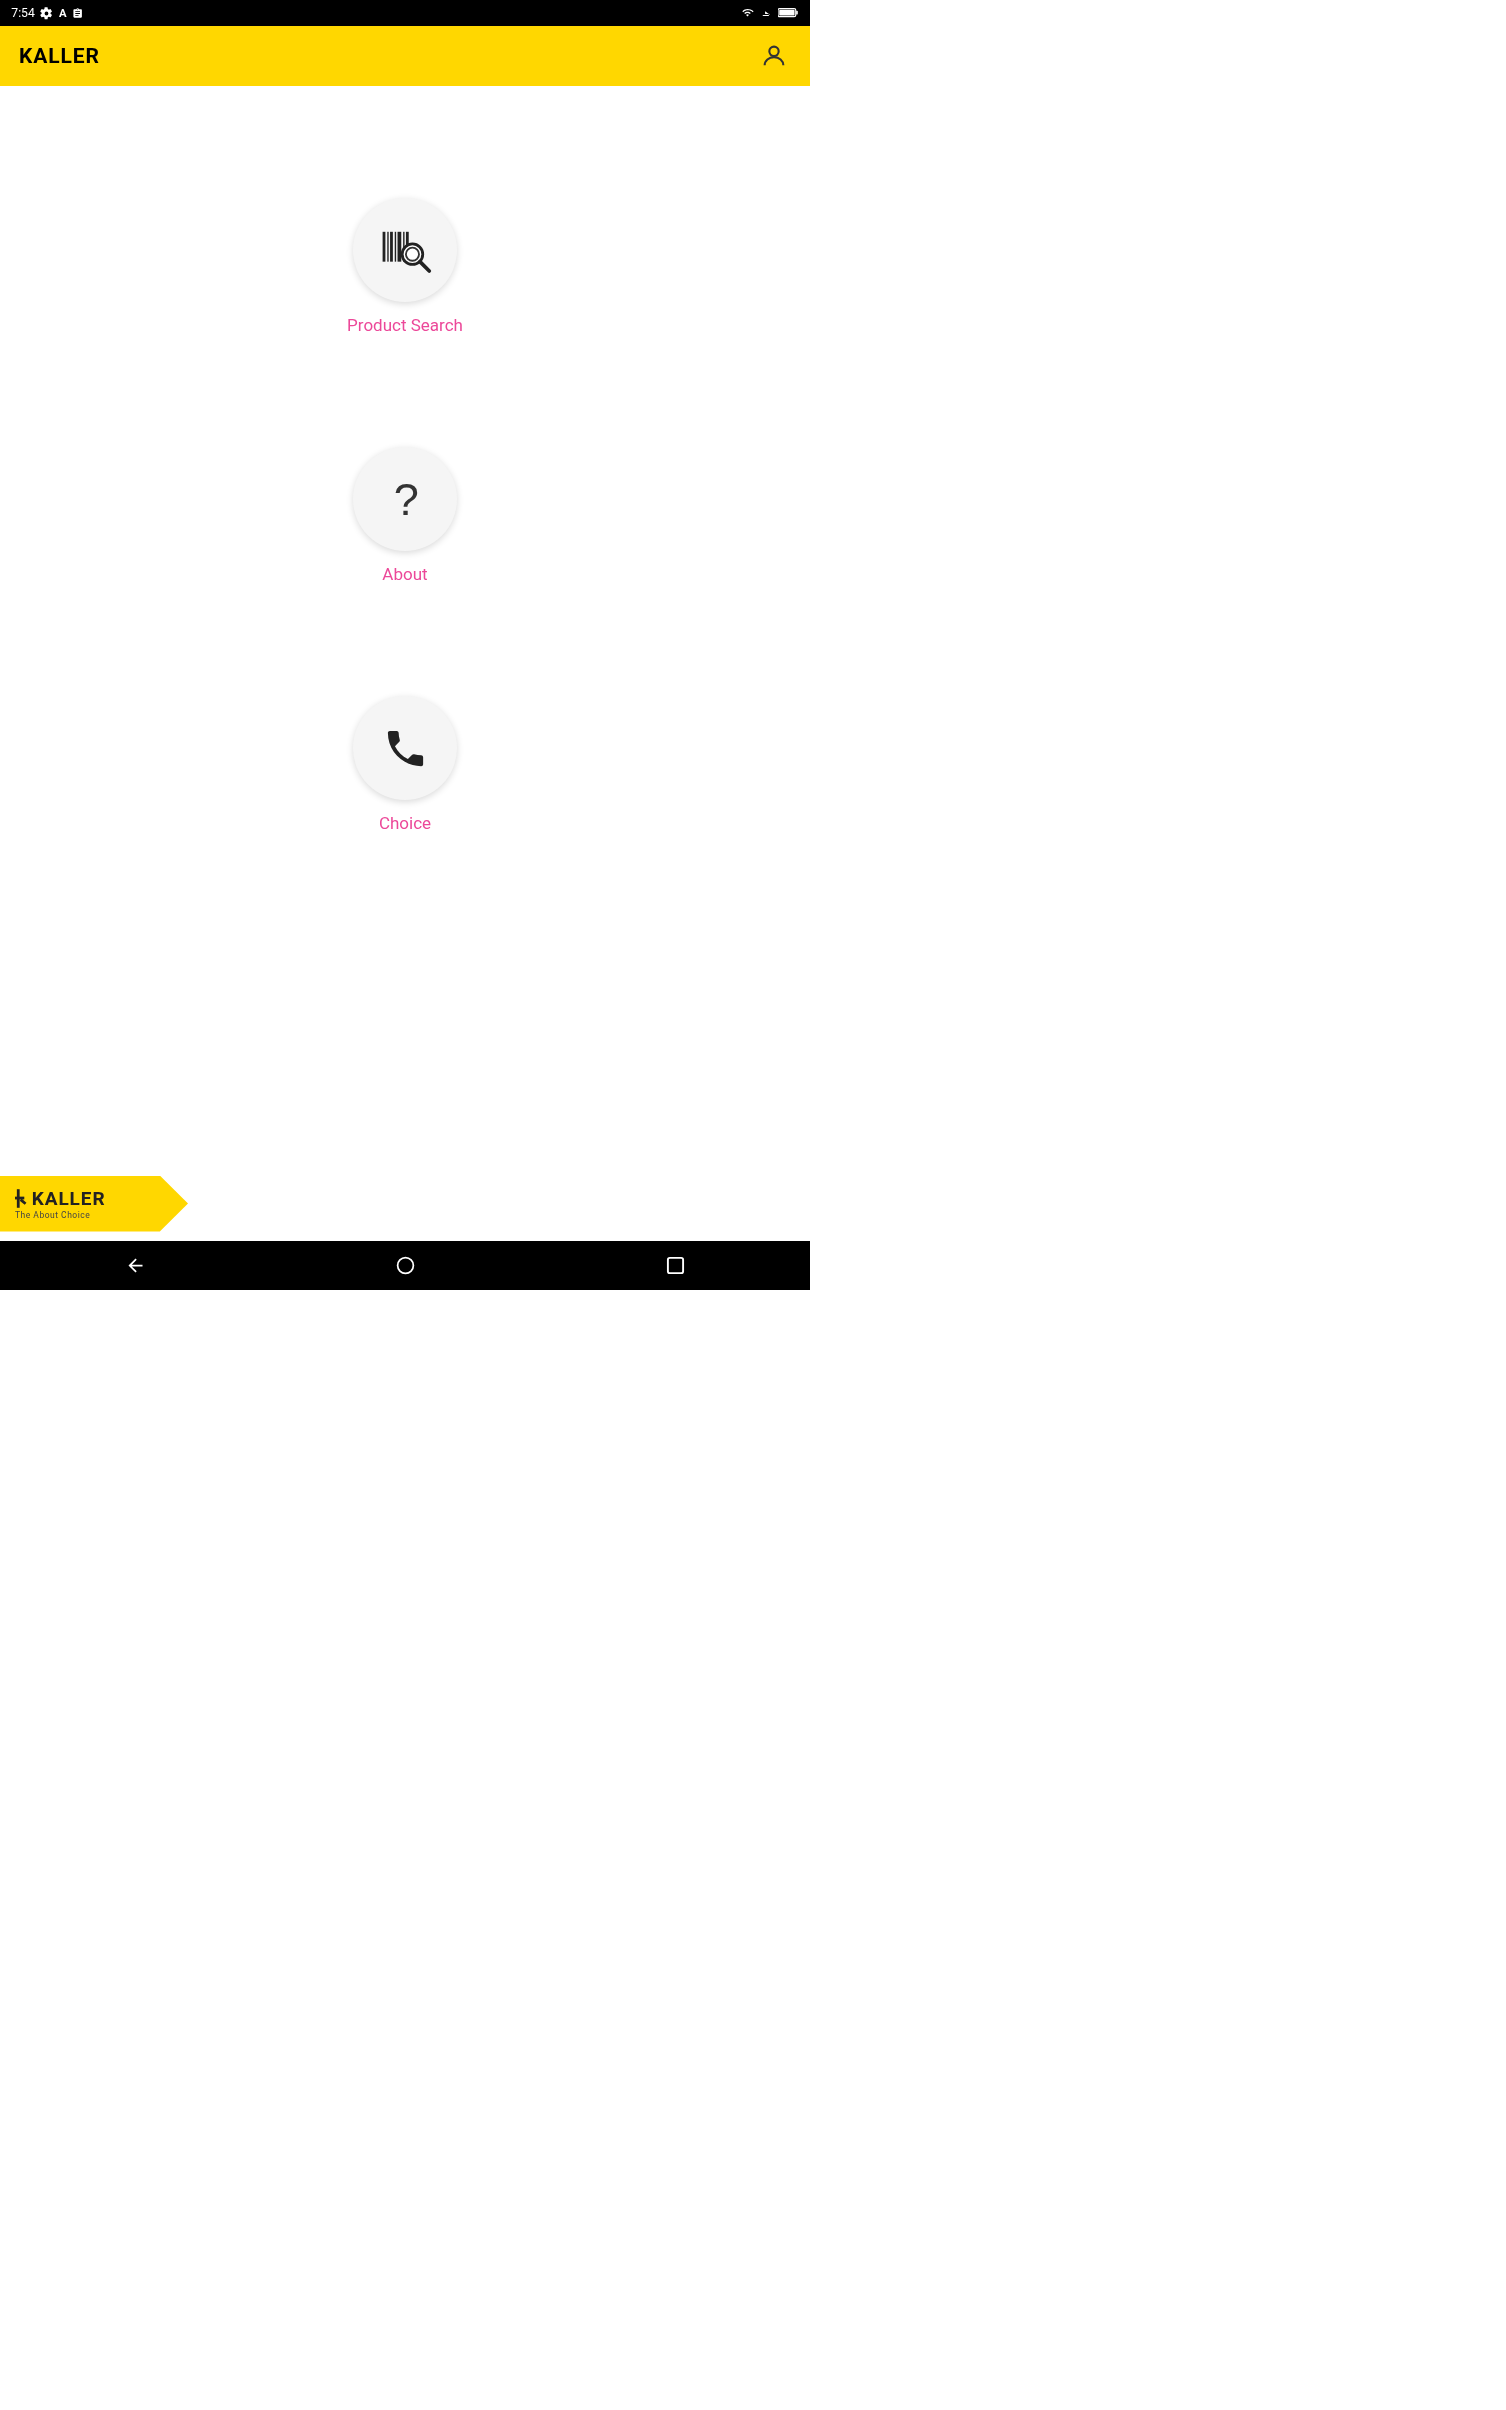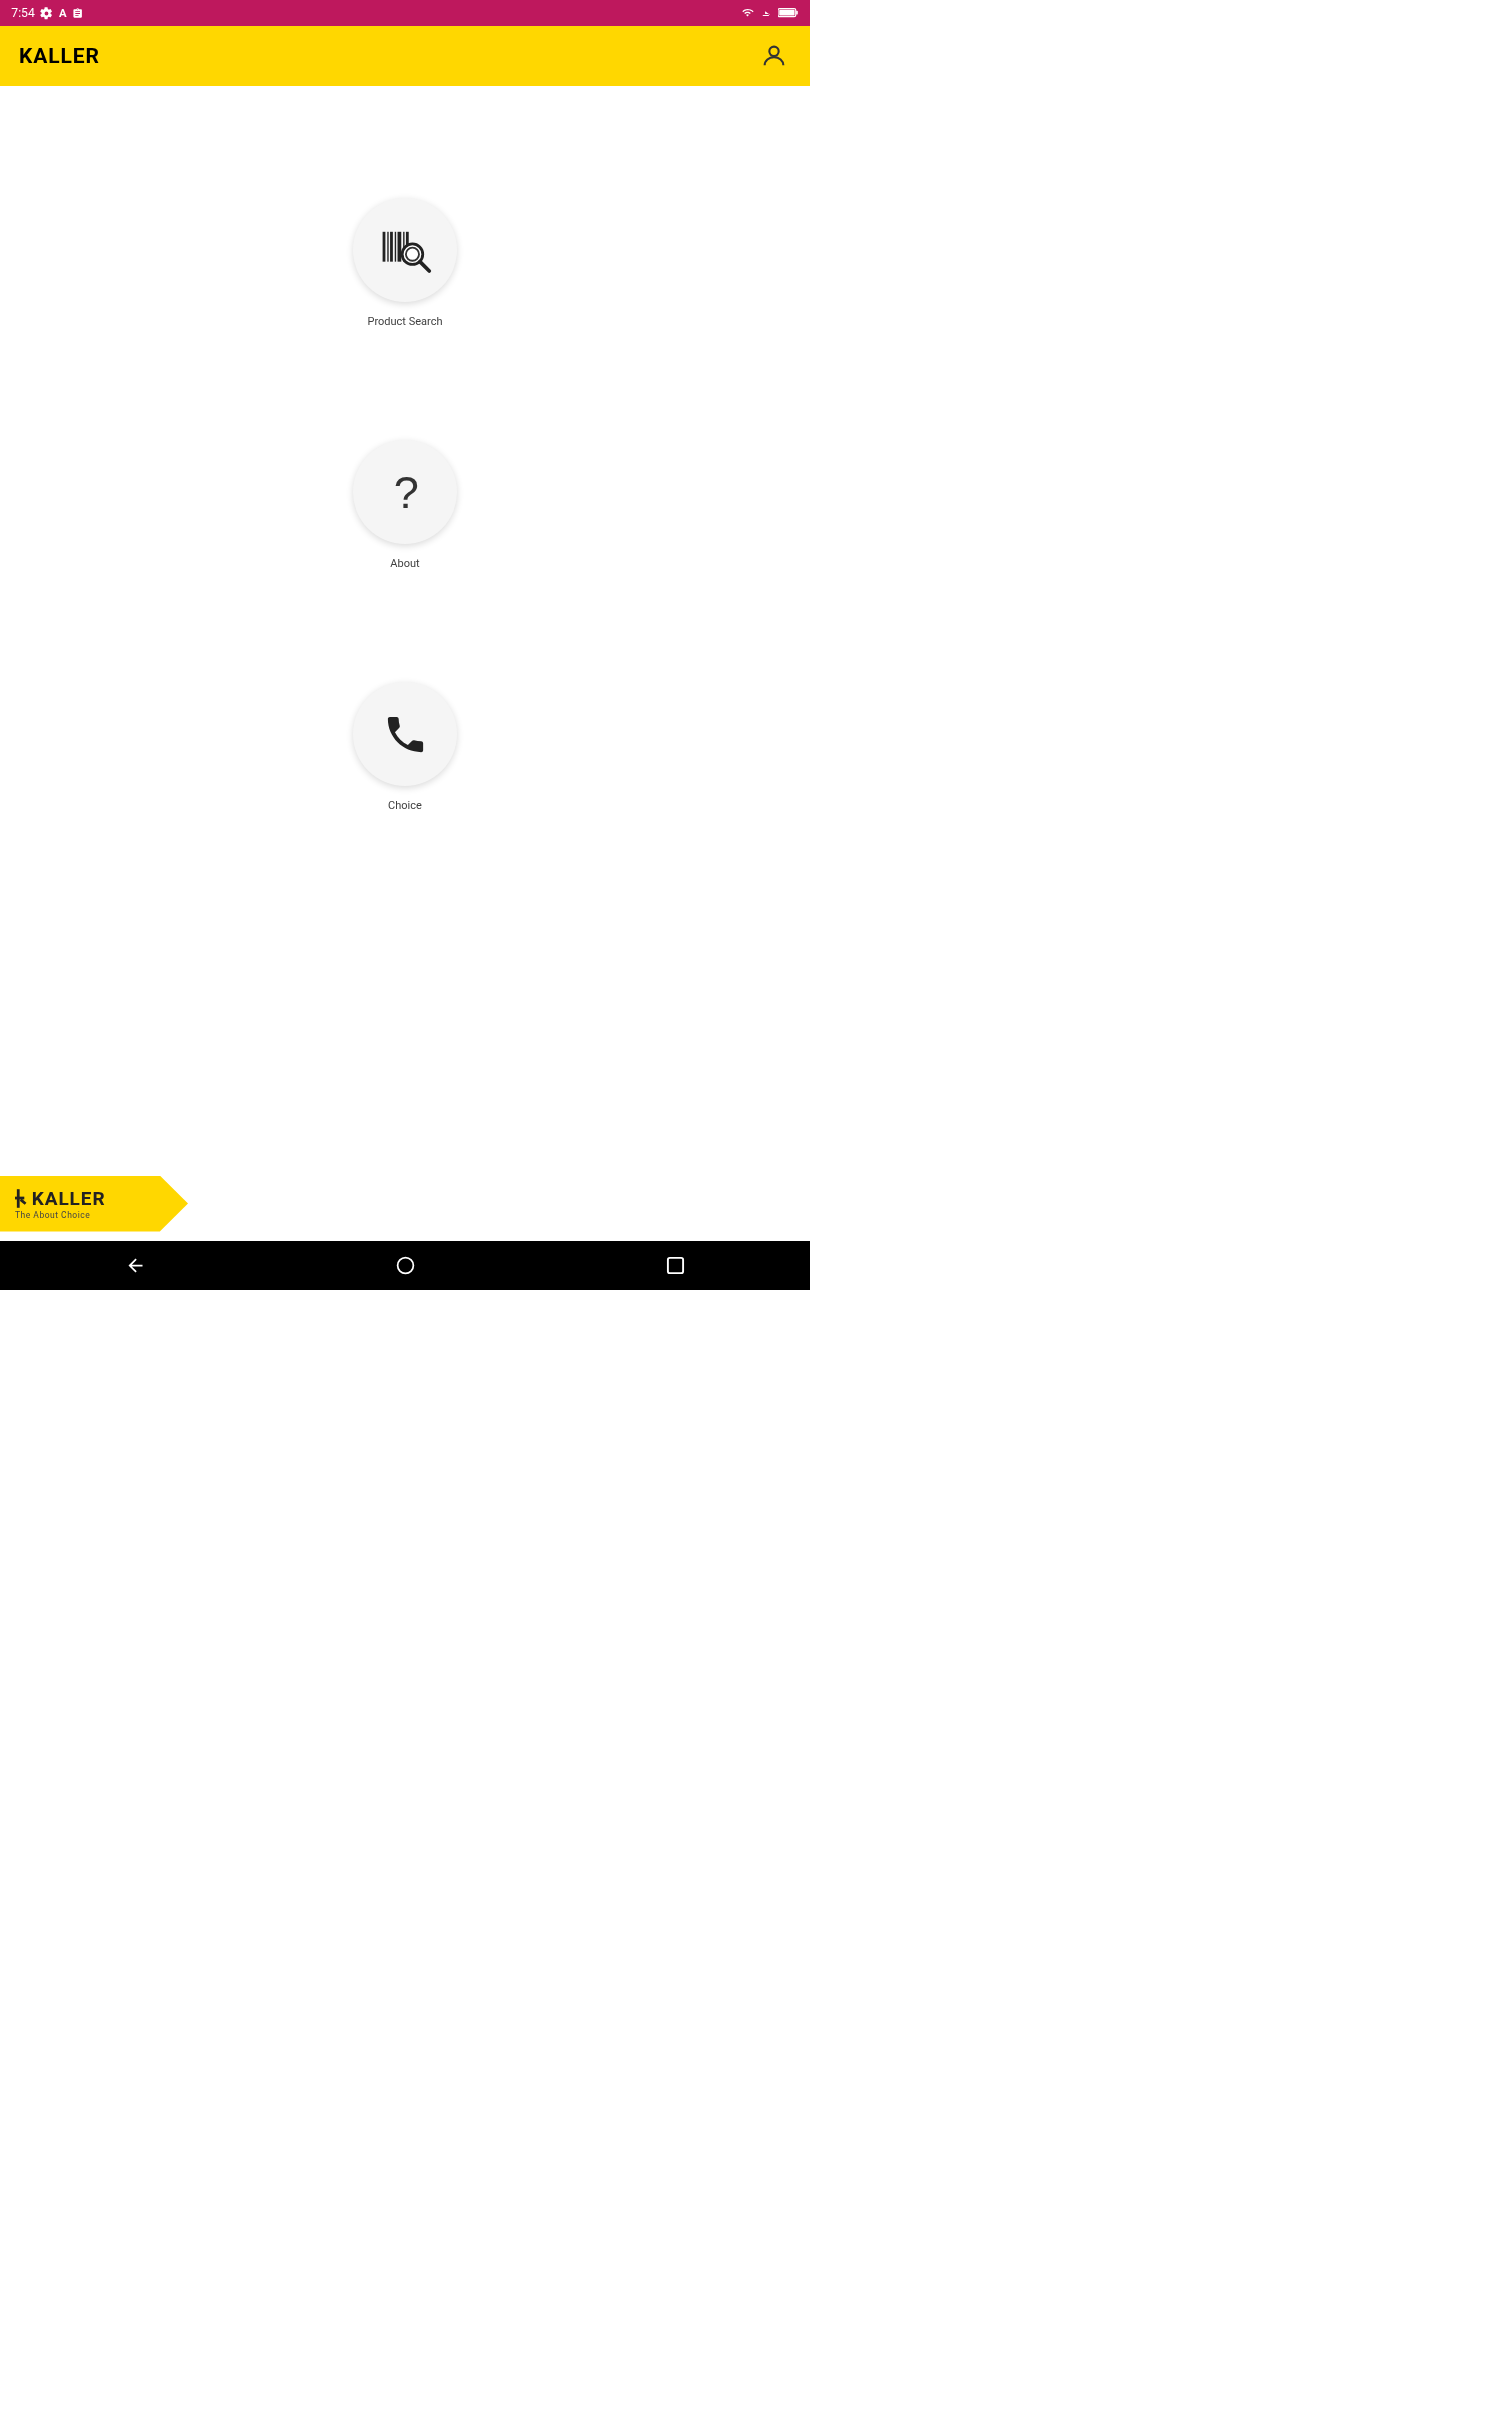--- a/index.html
+++ b/index.html
@@ -9,21 +9,21 @@
       width: 810px;
       min-height: 1290px;
       font-family: 'Roboto', Arial, sans-serif;
       background: #fff;
       display: flex;
       flex-direction: column;
     }
 
     
     .status-bar {
-      background: #be185d;
+      background: #000000;
       color: #fff;
       height: 26px;
       display: flex;
       align-items: center;
       justify-content: space-between;
       padding: 0 11.3px;
       font-size: 12.2px;
     }
     .status-bar-left {
       display: flex;
@@ -85,22 +85,22 @@
       border: none;
       display: flex;
       align-items: center;
       justify-content: center;
       cursor: pointer;
       box-shadow: 0 1.9px 7.5px rgba(0,0,0,0.15);
       margin-bottom: 13px;
     }
 
     .menu-label {
-      font-size: 11px;
-      color: #404040;
+      font-size: 17px;
+      color: #ec4899;
       text-align: center;
     }
 
     
     .footer {
       margin-top: auto;
       padding: 19px 0 9.4px 0;
     }
 
     .kaller-logo-area {

